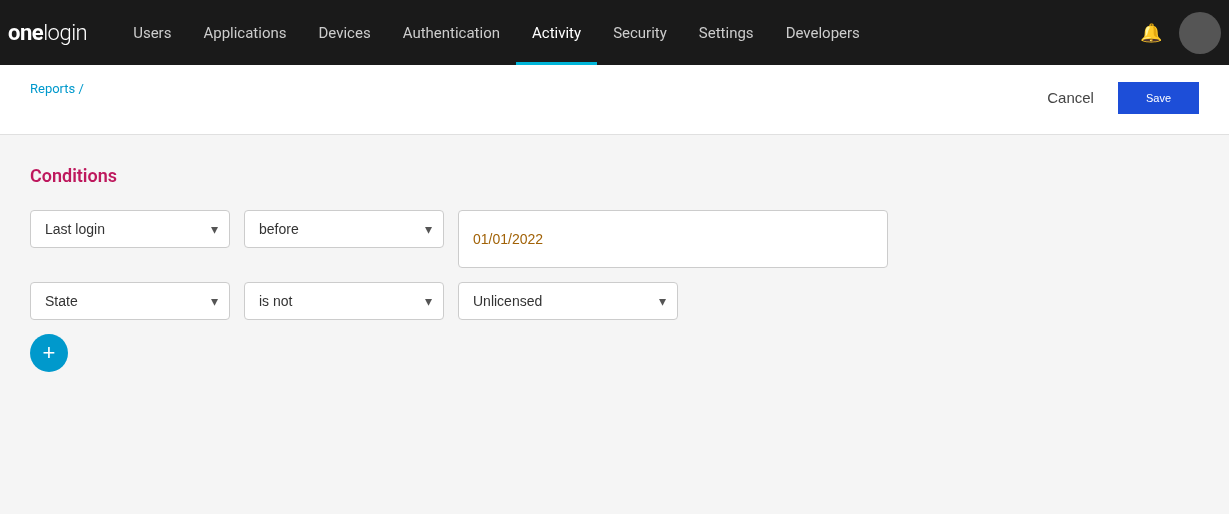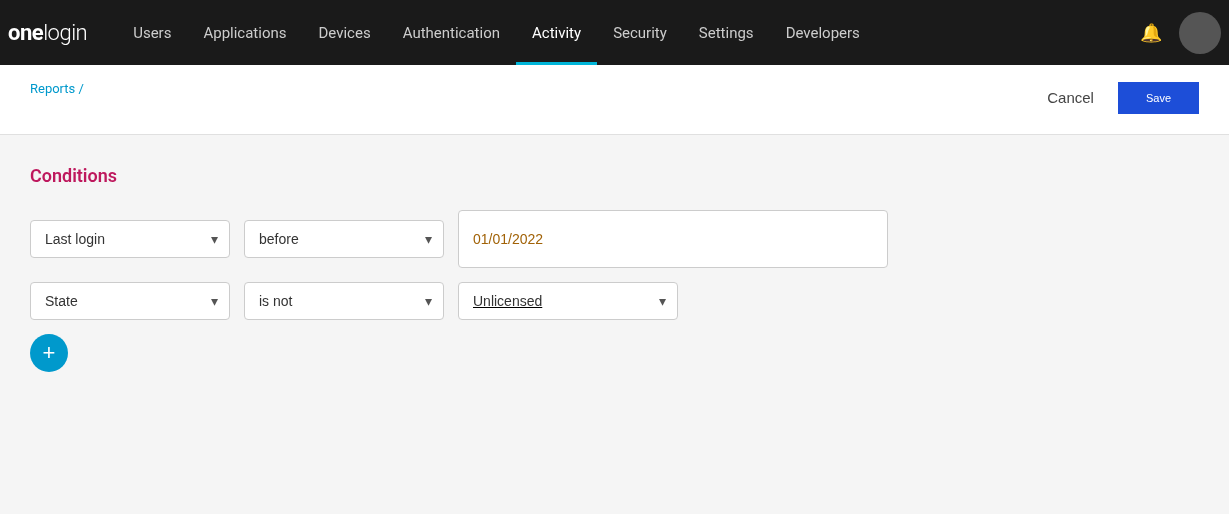--- a/index.html
+++ b/index.html
@@ -127,21 +127,21 @@
     .conditions-title {
       font-size: 18px;
       font-weight: 600;
       color: #be185d;
       margin-bottom: 24px;
     }
 
     
     .condition-row {
       display: flex;
-      align-items: center;
+      align-items: flex-start;
       gap: 14px;
       margin-bottom: 14px;
     }
     .select-wrapper {
       position: relative;
       display: inline-flex;
       align-items: center;
     }
     .select-wrapper select {
       background: white;
@@ -158,21 +158,21 @@
     .select-wrapper::after {
       content: '▾';
       position: absolute;
       right: 12px;
       pointer-events: none;
       color: #555;
       font-size: 14px;
     }
     .select-field-wide { width: 200px; }
     .select-field-medium { width: 200px; }
-    .select-field-narrow { width: 220px; text-decoration: underline; }
+    .select-field-narrow { width: 220px; }
 
     .text-input {
       background: white;
       border: 1px solid #ccc;
       border-radius: 4px;
       padding: 20px 14px;
       font-size: 14px;
       color: #a16207;
       width: 430px;
     }

